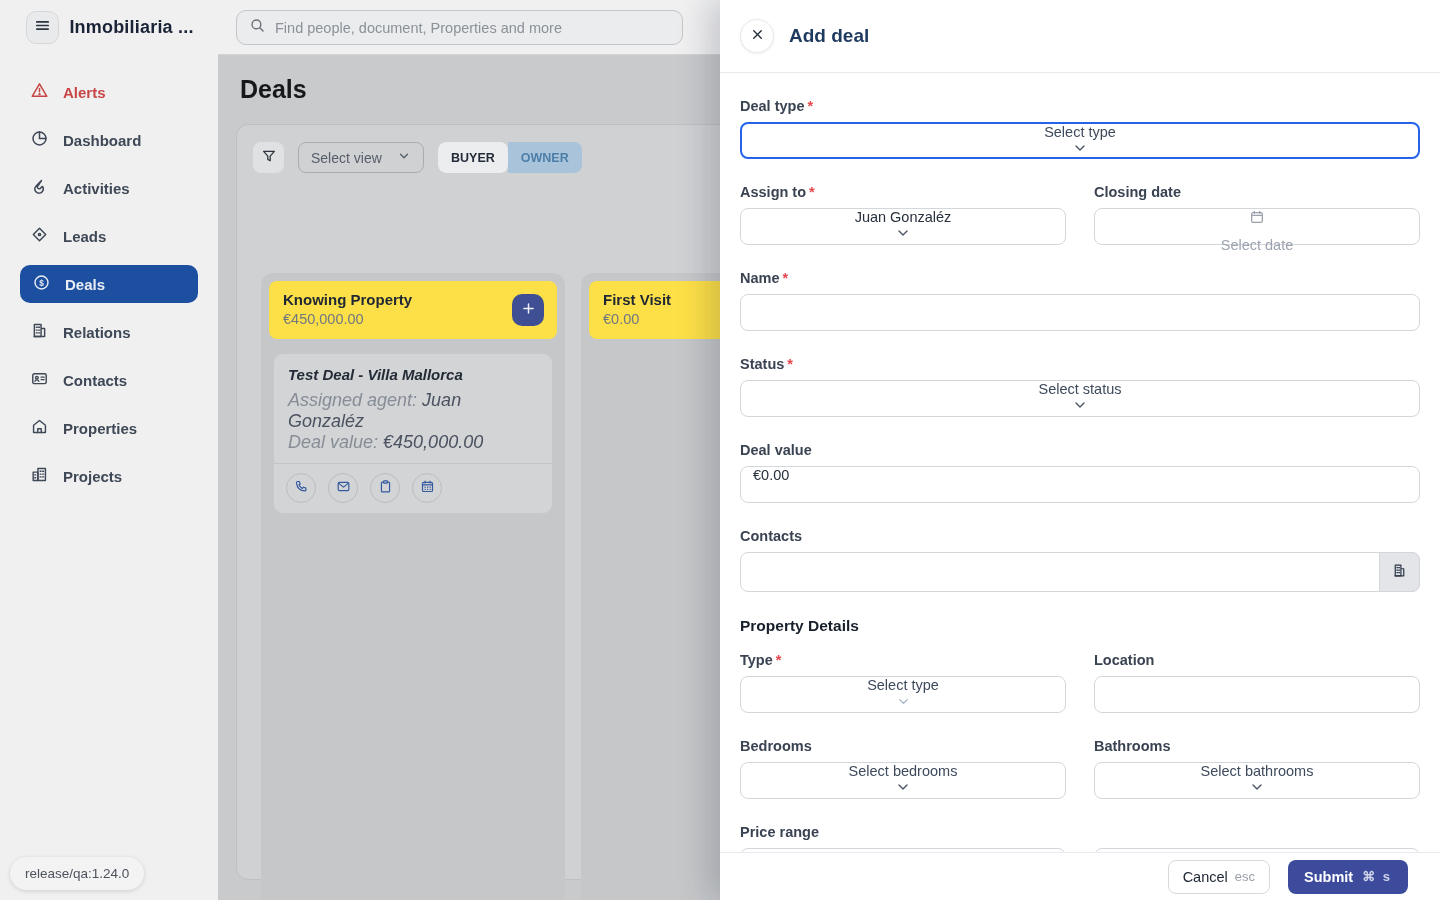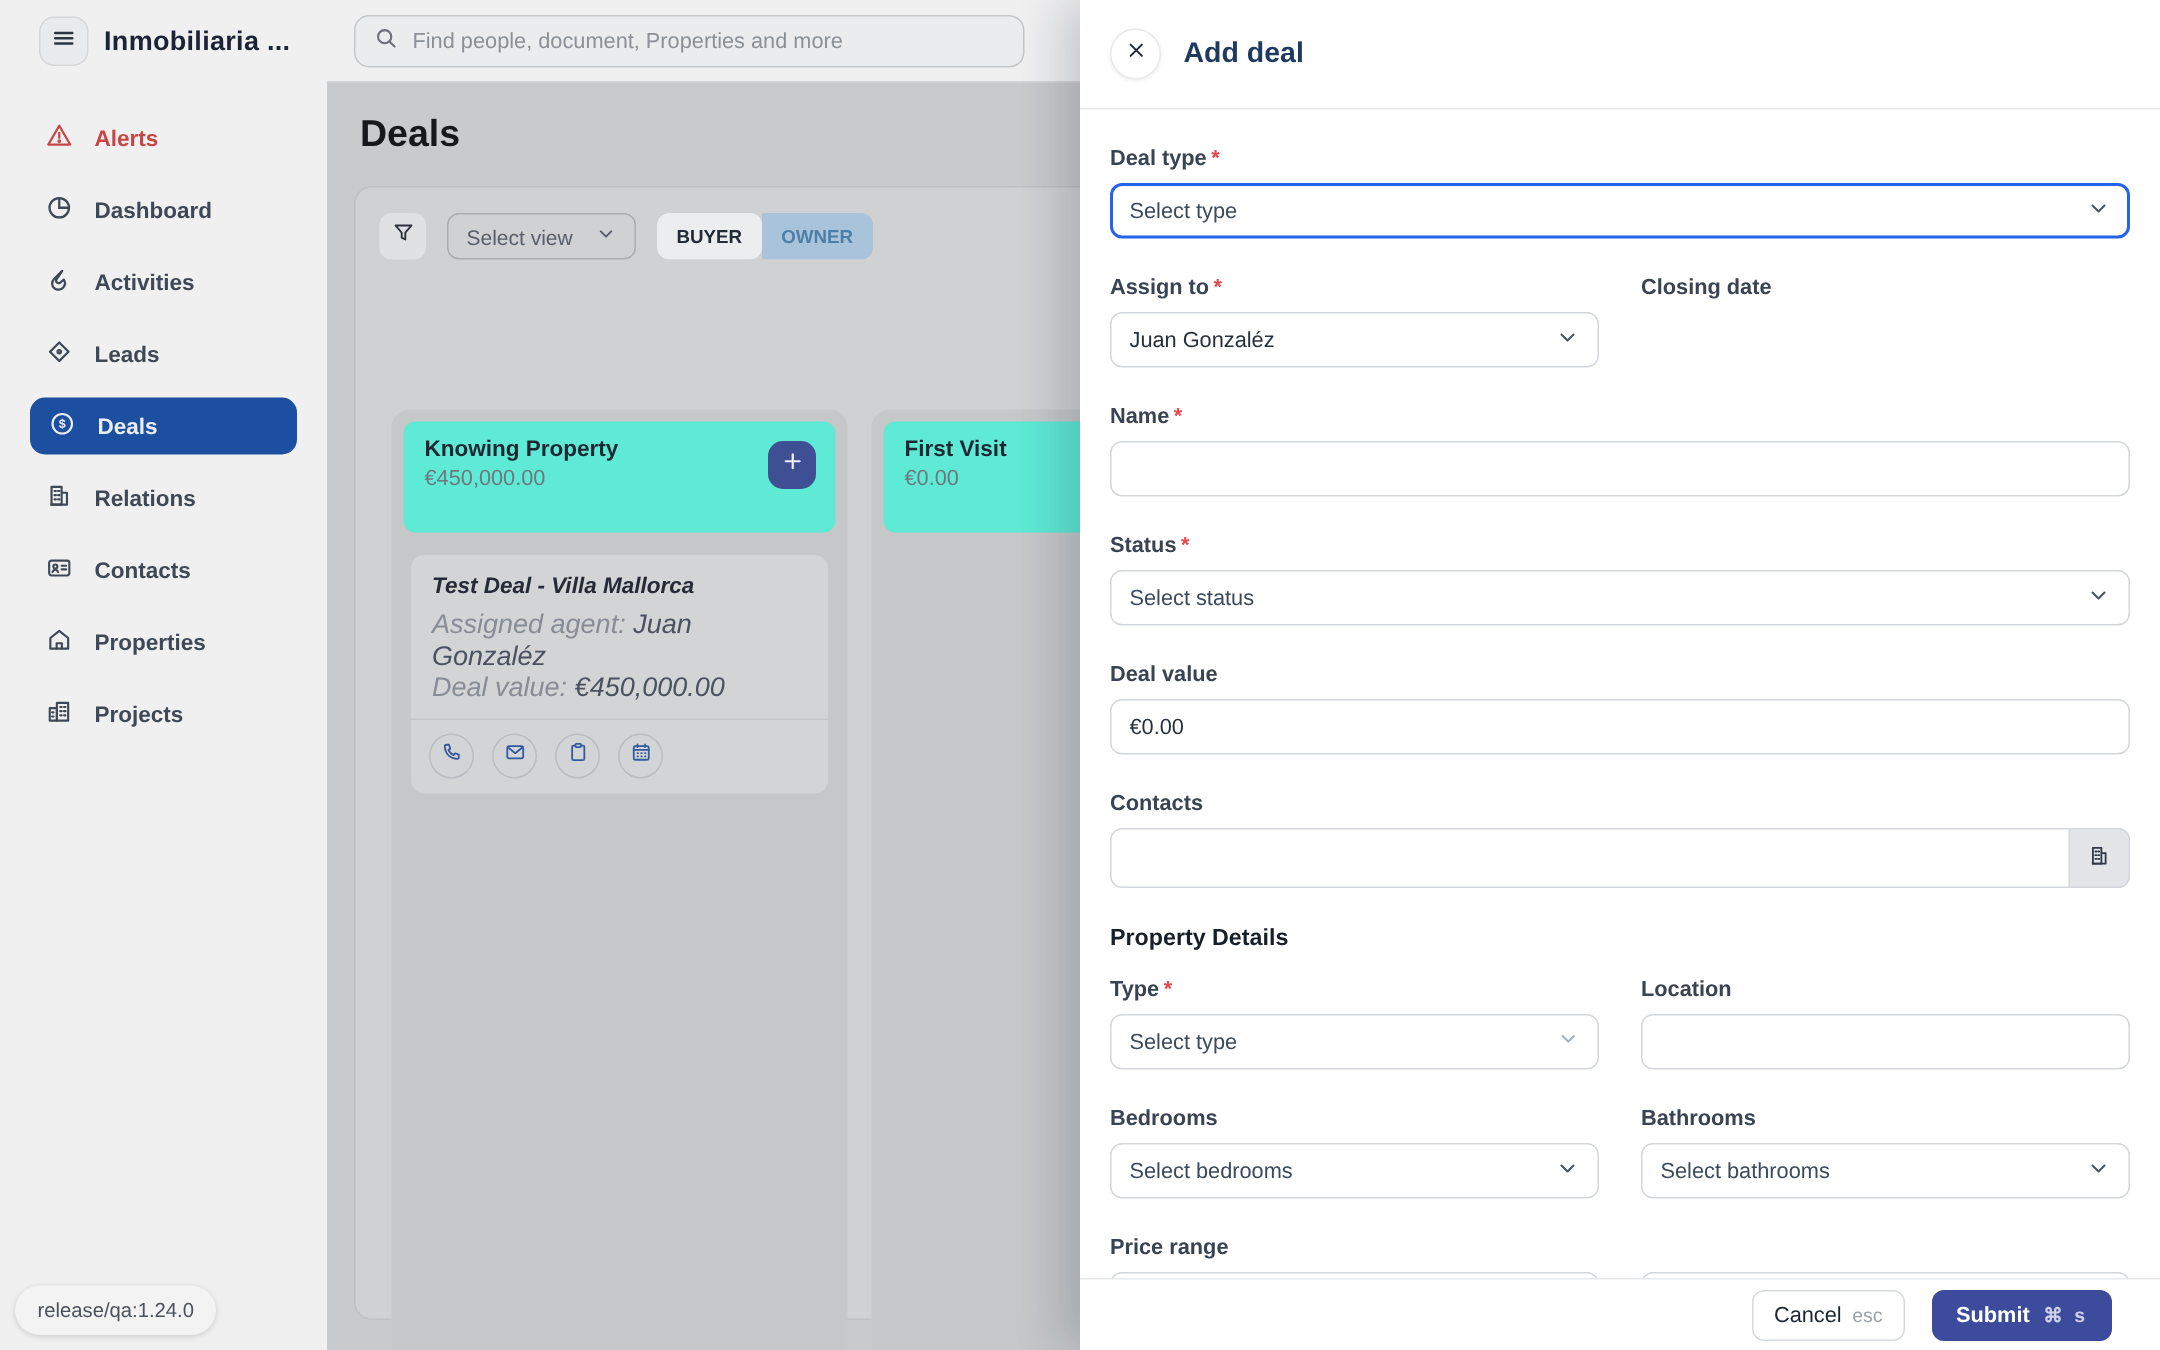--- a/index.html
+++ b/index.html
@@ -48,21 +48,21 @@
     display:flex; align-items:center; justify-content:space-between; padding:0 12px;
     font-size:14px; color:#565e6a; cursor:pointer; }
   .toggle { display:flex; height:31px; border-radius:8px; overflow:hidden; cursor:pointer; }
   .toggle .seg { display:flex; align-items:center; padding:0 13px; font-size:12.5px; font-weight:700; }
   .toggle .seg.buyer { background:#ebedee; color:#232b38; border-radius:8px; }
   .toggle .seg.owner { background:#a9c4da; color:#4d7ea8; }
 
   .kanban-col { position:absolute; top:148px; height:667px; background:#c5c7c9; border-radius:12px; }
   .col-1 { left:24px; width:304px; }
   .col-2 { left:344px; width:308px; }
-  .col-header { margin:8px; height:74px; background:#5eead4; border-radius:8px;
+  .col-header { margin:8px; height:58px; background:#fde047; border-radius:8px;
     padding:10px 14px; position:relative; }
   .col-title { font-size:15px; font-weight:700; color:#1f2734; }
   .col-value { font-size:14.5px; color:#6f7781; margin-top:3px; }
   .add-deal-btn { position:absolute; right:13px; top:13px; width:32px; height:32px;
     border-radius:10px; background:#3f4f94; display:flex; align-items:center; justify-content:center;
     cursor:pointer; }
   .deal-card { margin:14px 12px 0; background:#d3d4d6; border:1px solid #c6c8cb; border-radius:10px;font-style:italic; }
   .deal-card .card-body { padding:12px 14px 10px; }
   .card-title { font-size:15px; font-weight:700; color:#242b37; margin-bottom:7px; }
   .card-row { font-size:18px; line-height:21px; color:#868d96; }
@@ -82,21 +82,21 @@
     border:1px solid #e7e9ec; box-shadow:0 1px 3px rgba(0,0,0,.07);
     display:flex; align-items:center; justify-content:center; cursor:pointer; }
   .drawer-title { margin-left:15px; font-size:19px; font-weight:700; color:#1e3a5f; }
   .drawer-body { position:absolute; top:73px; bottom:48px; left:0; right:0; overflow:hidden;
     padding:24px 20px 0; }
   .group { margin-bottom:24px; }
   .field-label { display:block; font-size:14.5px; font-weight:600; color:#3a4352;
     margin-bottom:7px; line-height:18px; }
   .req { color:#e5484d; margin-left:3px; font-weight:600; }
   .ctl { height:37px; border:1px solid #d3d7dc; border-radius:8px; background:#fff;
-    display:flex; align-items:center; padding:0 12px; font-size:14.5px; }
+    display:flex; align-items:center; padding:0 12px; font-size:14.5px;flex-direction:column; }
   .ctl.focused { border:2px solid #2563eb; padding:0 11px; }
   .ctl.select { justify-content:space-between; cursor:pointer; }
   .sel-text { color:#3d4a5c; }
   .sel-value { color:#27303d; }
   .muted { color:#9ca3af; }
   .ctl input { border:none; outline:none; background:transparent; width:100%;
     font-size:14.5px; color:#27303d; font-family:inherit; }
   .row2 { display:grid; grid-template-columns:1fr 1fr; gap:28px; }
   .contacts-ctl { position:relative; height:40px; padding-right:50px; }
   .contacts-btn { position:absolute; right:-1px; top:-1px; bottom:-1px; width:41px;
@@ -366,20 +366,29 @@
           <span class="sel-value">Juan Gonzaléz</span>
           <span>
             <svg width="16" height="16" viewBox="0 0 24 24" fill="none" stroke="#4b5563" stroke-width="2.1" stroke-linecap="round" stroke-linejoin="round">
                 <path d="m6 9 6 6 6-6"></path>
               </svg>
           </span>
         </div>
       </div>
       <div>
         <label class="field-label">Closing date</label>
+        <div class="ctl date-ctl">
+          <span>
+            <svg width="16" height="16" viewBox="0 0 24 24" fill="none" stroke="#9aa1ab" stroke-width="1.9" stroke-linejoin="round" stroke-linecap="round">
+                <rect x="4" y="5.5" width="16" height="14.5" rx="2"></rect>
+                <path d="M8 3.5v3M16 3.5v3M4 9.5h16"></path>
+              </svg>
+          </span>
+          <span class="muted">Select date</span>
+        </div>
       </div>
     </div>
 
     <div class="group">
       <label class="field-label"><span>Name</span><span class="req">*</span></label>
       <div class="ctl">
         <input type="text" value="" style="">
       </div>
     </div>
 

